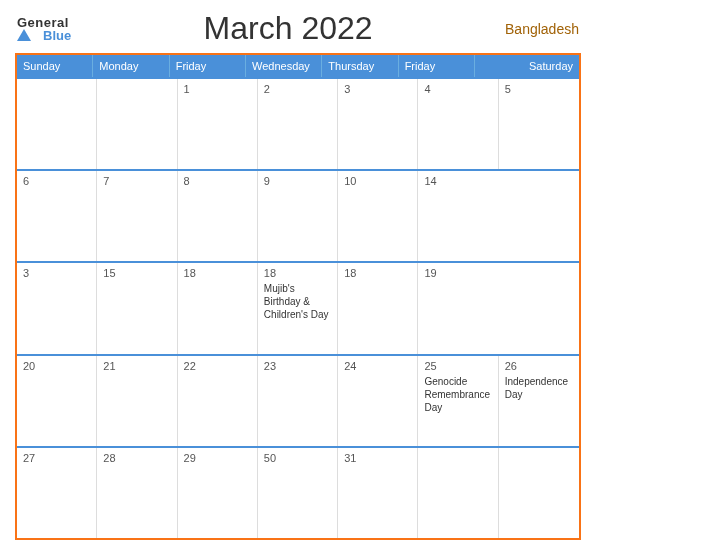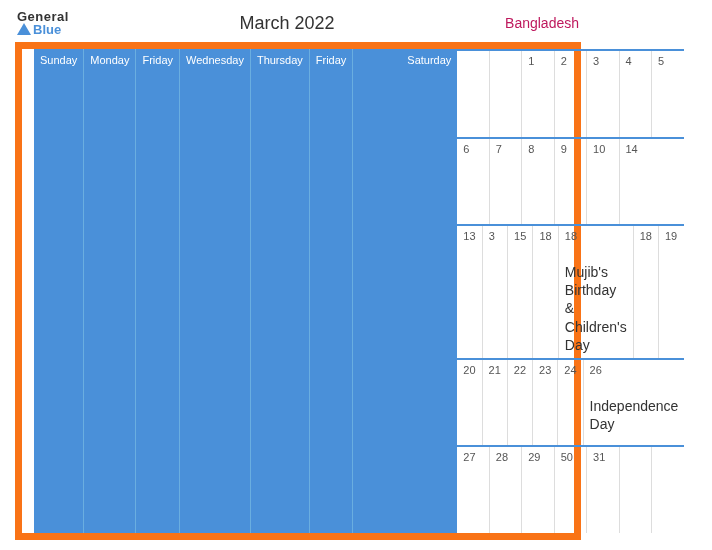--- a/index.html
+++ b/index.html
@@ -31,51 +31,50 @@
     }
     .logo-general {
       font-size: 13px;
       font-weight: bold;
       color: #333;
       letter-spacing: 0.5px;
     }
     .logo-blue-row {
       display: flex;
       align-items: flex-start;
-      gap: 2px;
+      gap: 12px;
     }
     .logo-triangle {
       width: 0;
       height: 0;
       border-left: 7px solid transparent;
       border-right: 7px solid transparent;
       border-bottom: 12px solid #4a90d9;
     }
     .logo-blue {
       font-size: 13px;
       font-weight: bold;
       color: #4a90d9;
     }
     .title {
-      font-size: 18px;
+      font-size: 32px;
       font-weight: normal;
       color: #333;
       text-align: left;
     }
     .country {
       font-size: 14px;
-      color: #be185d;
+      color: #a16207;
       text-align: center;
     }
     .calendar {
       flex: 1;
       display: flex;
-      flex-direction: row;
-      border: 7px solid #f97316;
-      padding-left: 12px;
+      flex-direction: column;
+      border: 2px solid #f97316;
     }
     .cal-header-row {
       display: grid;
       grid-template-columns: repeat(7, 1fr);
       background: #4a90d9;
     }
     .cal-header-cell {
       padding: 5px 6px;
       font-size: 11px;
       color: #fff;
@@ -105,24 +104,24 @@
       min-height: 70px;
     }
     .cal-cell:last-child { border-right: none; }
     .cal-day-num {
       font-size: 11px;
       color: #555;
       display: block;
       margin-bottom: 2px;
     }
     .cal-event {
-      font-size: 14px;
+      font-size: 10px;
       color: #333;
       line-height: 1.3;
-      margin-top: 21px;
+      margin-top: 3px;
     }
     .cal-cell.empty { background: #fff; }
   </style>
 </head>
 <body>
 
 <div class="page">
   <div class="header">
     <div class="logo">
       <span class="logo-general">General</span>
@@ -180,23 +179,20 @@
           </div>
           <div class="cal-cell">
             <span class="cal-day-num">10</span>
           </div>
           <div class="cal-cell">
             <span class="cal-day-num">14</span>
           </div>
         </div>
         <div class="cal-week">
           <div class="cal-cell">
-            <span class="cal-day-num">13</span>
-          </div>
-          <div class="cal-cell">
             <span class="cal-day-num">3</span>
           </div>
           <div class="cal-cell">
             <span class="cal-day-num">15</span>
           </div>
           <div class="cal-cell">
             <span class="cal-day-num">18</span>
           </div>
           <div class="cal-cell">
             <span class="cal-day-num">18</span>
@@ -217,20 +213,24 @@
             <span class="cal-day-num">21</span>
           </div>
           <div class="cal-cell">
             <span class="cal-day-num">22</span>
           </div>
           <div class="cal-cell">
             <span class="cal-day-num">23</span>
           </div>
           <div class="cal-cell">
             <span class="cal-day-num">24</span>
+          </div>
+          <div class="cal-cell">
+            <span class="cal-day-num">25</span>
+            <div class="cal-event">Genocide Remembrance Day</div>
           </div>
           <div class="cal-cell">
             <span class="cal-day-num">26</span>
             <div class="cal-event">Independence Day</div>
           </div>
         </div>
         <div class="cal-week">
           <div class="cal-cell">
             <span class="cal-day-num">27</span>
           </div>

